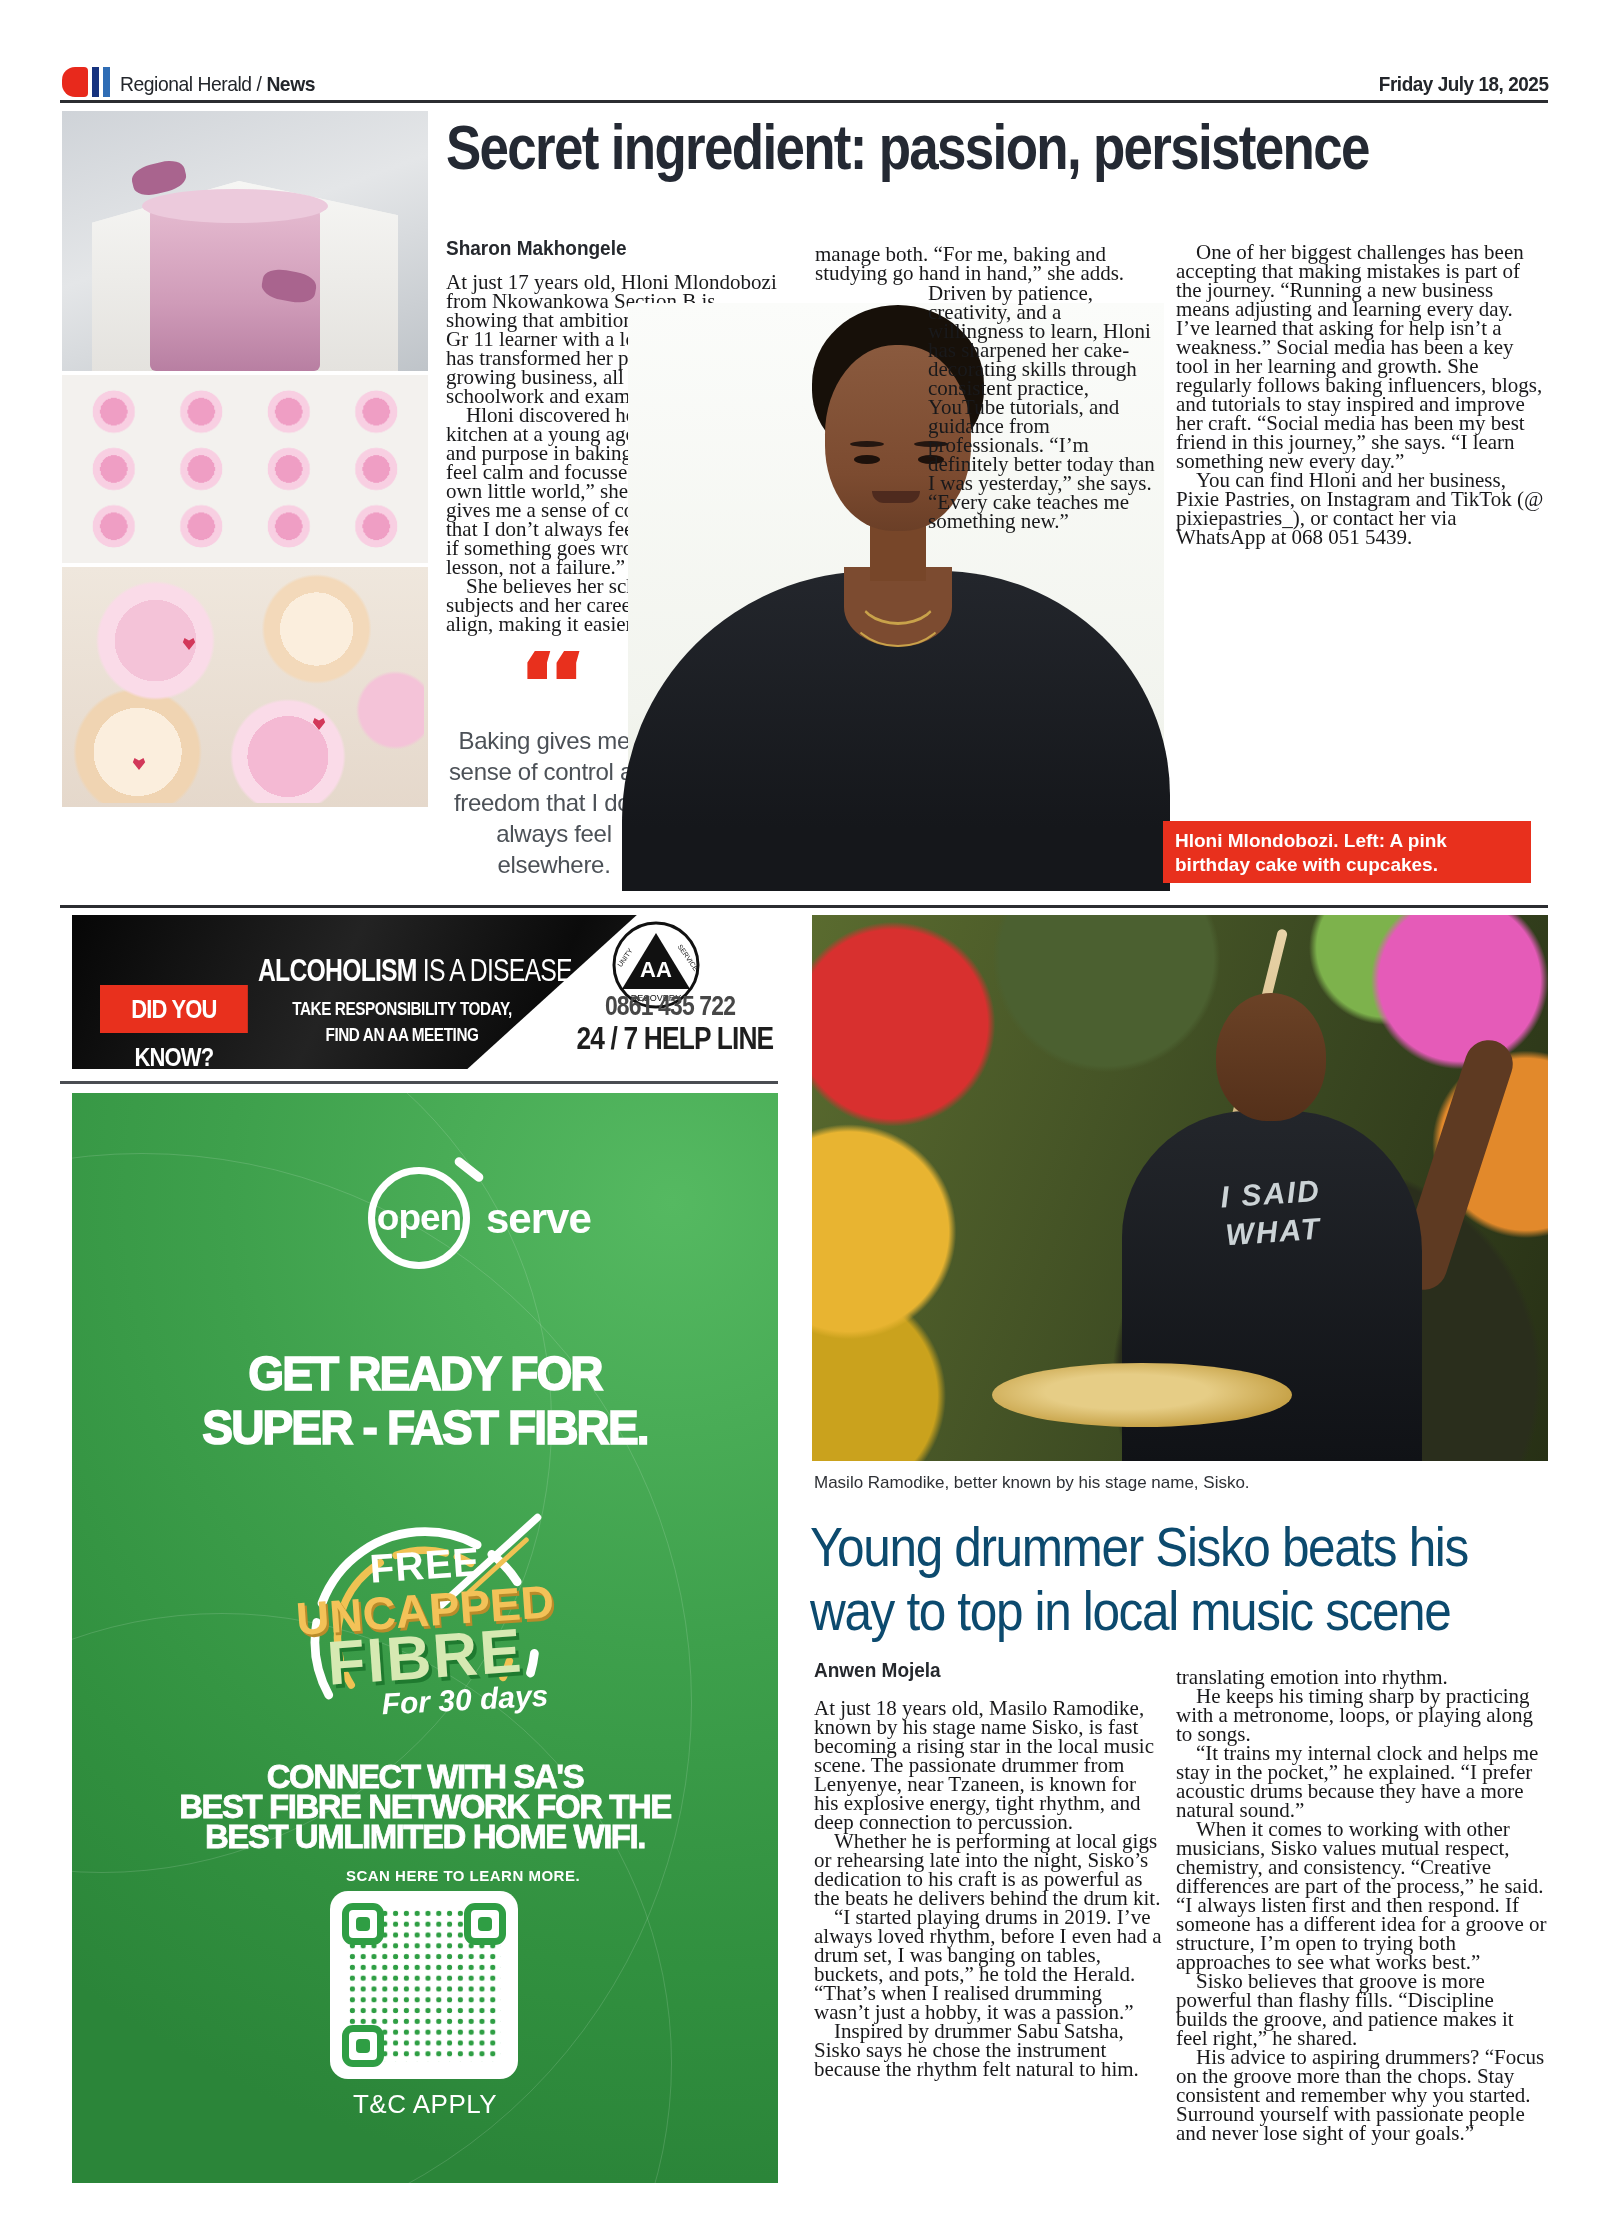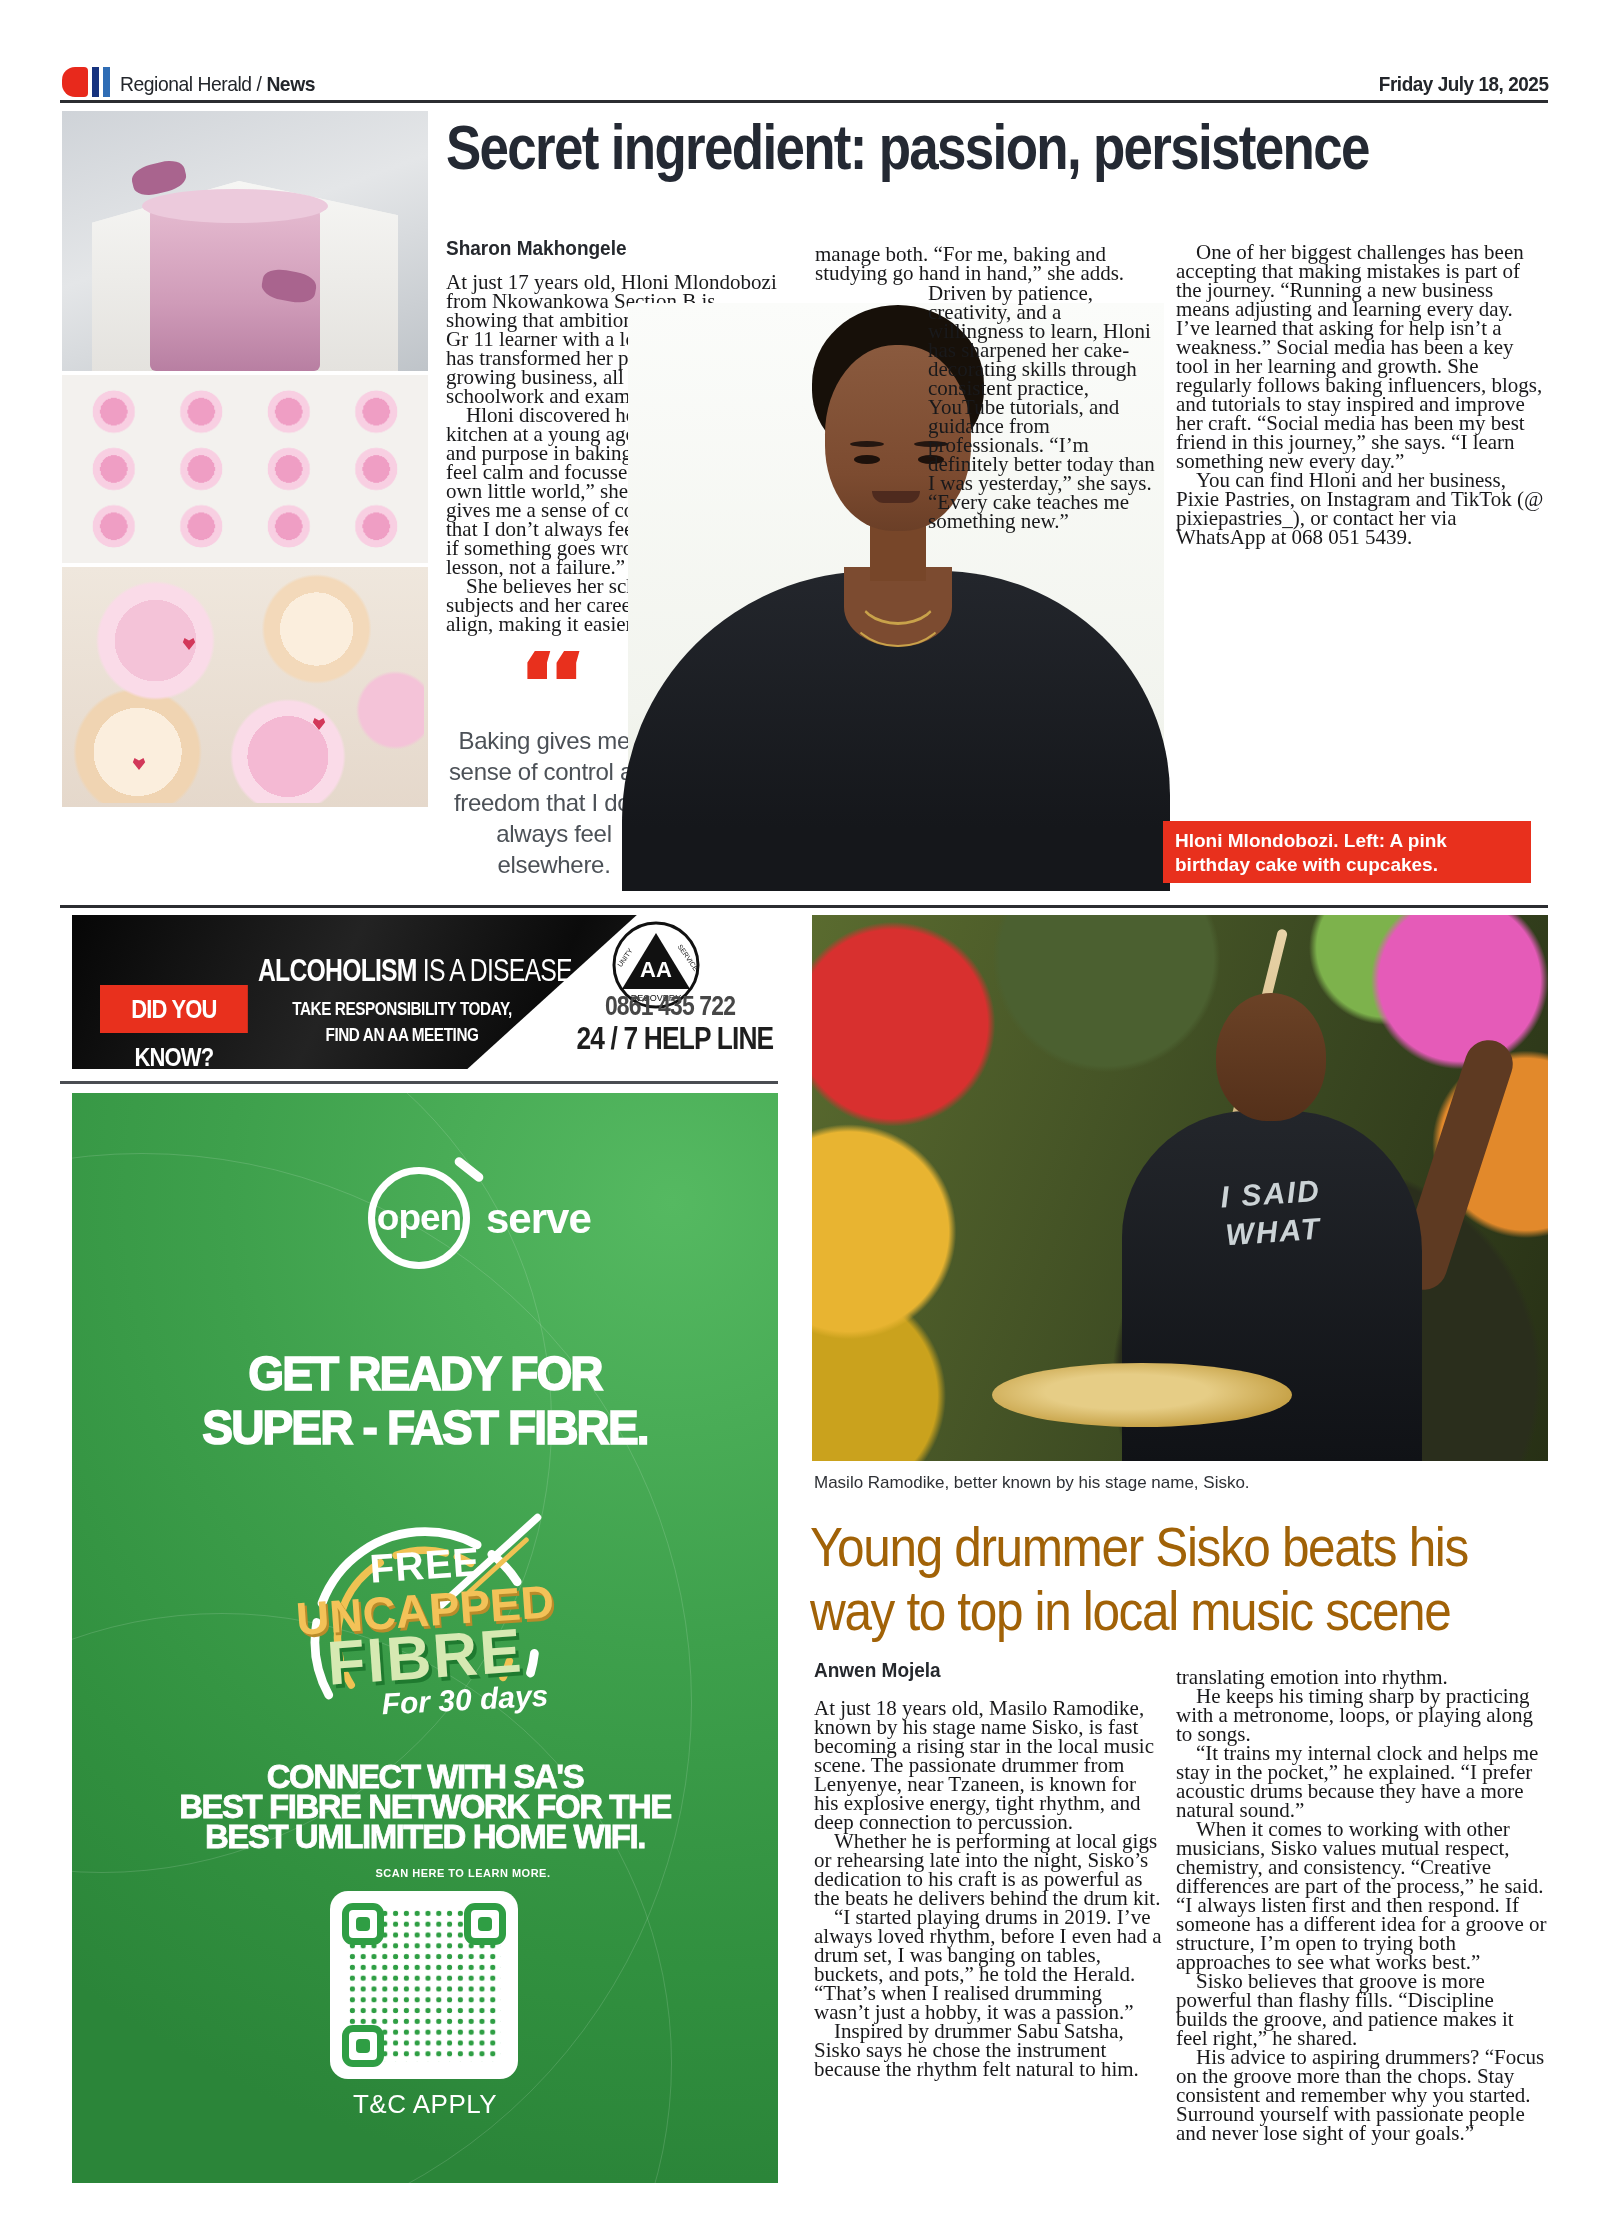--- a/index.html
+++ b/index.html
@@ -125,21 +125,21 @@
   .os-h2{top:306px;}
   .speedo{position:absolute;left:208px;top:392px;}
   .os-free{position:absolute;left:0;width:706px;text-align:center;color:#fff;font-size:40px;font-weight:700;letter-spacing:1px;top:450px;transform:rotate(-4deg);}
   .os-uncapped{position:absolute;left:0;width:706px;text-align:center;color:var(--yellow);font-size:46px;font-weight:700;letter-spacing:0;top:490px;transform:rotate(-4deg);text-shadow:2px 3px 0 #b98b2a;}
   .os-fibre{position:absolute;left:0;width:706px;text-align:center;color:var(--fibre-pale);font-size:62px;font-weight:700;letter-spacing:2px;top:528px;transform:rotate(-4deg);text-shadow:3px 4px 0 #1f7a2f;}
   .os-days{position:absolute;left:40px;width:706px;text-align:center;color:#fff;font-size:30px;font-style:italic;font-weight:700;top:590px;transform:rotate(-3deg);}
   .os-sub{position:absolute;left:0;width:706px;text-align:center;color:#fff;font-size:34px;font-weight:700;letter-spacing:-1.5px;-webkit-text-stroke:.8px #fff;transform:scaleX(.97);}
   .os-sub1{top:664px;}
   .os-sub2{top:694px;}
   .os-sub3{top:724px;}
-  .os-scan{position:absolute;left:0;top:774px;width:782px;text-align:center;color:#fff;font-size:11px;font-weight:700;letter-spacing:.5px;}
+  .os-scan{position:absolute;left:0;top:774px;width:782px;text-align:center;color:#fff;font-size:15px;font-weight:700;letter-spacing:.5px;}
   .qr{position:absolute;left:258px;top:798px;width:188px;height:188px;background:#fff;border-radius:18px;}
   .qr-dots{position:absolute;inset:17px;background-image:radial-gradient(circle,var(--qr-green) 2.5px,rgba(0,0,0,0) 3px);background-size:10.8px 10.8px;}
   .qr-finder{position:absolute;width:42px;height:42px;border:7px solid var(--qr-green);border-radius:11px;background:#fff;}
   .qr-finder i{position:absolute;left:7px;top:7px;width:14px;height:14px;background:var(--qr-green);border-radius:4px;display:block;}
   .qr-f1{left:12px;top:12px;} .qr-f2{right:12px;top:12px;} .qr-f3{left:12px;bottom:12px;}
   .os-tc{position:absolute;left:0;top:996px;width:706px;text-align:center;color:#fff;font-size:26px;letter-spacing:.5px;}
 
   
   .photo4{left:812px;top:892px;width:736px;height:546px;background:
       radial-gradient(circle at 5% 58%, #e8b431 0 13%, rgba(0,0,0,0) 14%),
@@ -151,21 +151,21 @@
       radial-gradient(circle at 40% 8%, #4b6030 0 16%, rgba(0,0,0,0) 17%),
       radial-gradient(circle at 70% 85%, #2a2e1c 0 30%, rgba(0,0,0,0) 31%),
       linear-gradient(110deg,#5a6b2f 0%,#3c4a22 55%,#273015 100%);}
   .dr-head{position:absolute;left:404px;top:78px;width:110px;height:128px;background:linear-gradient(180deg,#6b4226,#54301a);border-radius:50% 50% 46% 46%;}
   .dr-body{position:absolute;left:310px;top:196px;width:300px;height:350px;background:linear-gradient(180deg,#23262b,#101216);border-radius:42% 44% 0 0/36% 40% 0 0;}
   .dr-shirt-text{position:absolute;left:330px;top:260px;width:260px;color:#dfe7ea;font-size:30px;font-weight:700;font-style:italic;text-align:center;letter-spacing:2px;transform:rotate(-4deg);opacity:.9;line-height:38px;}
   .dr-cymbal{position:absolute;left:180px;top:448px;width:300px;height:64px;background:radial-gradient(ellipse at 45% 45%,#e6cd86 0 35%,#c8a44a 70%,#9e7c2e 100%);border-radius:50%;}
   .dr-stick{position:absolute;left:430px;top:10px;width:10px;height:300px;background:linear-gradient(180deg,#e8d3a8,#c9a96e);transform:rotate(14deg);border-radius:5px;}
   .dr-arm{position:absolute;left:620px;top:120px;width:48px;height:260px;background:#5e3a22;transform:rotate(18deg);border-radius:24px;}
   .caption2{position:absolute;left:814px;top:1450px;font-size:17px;color:#2e3136;}
-  .headline2{position:absolute;left:810px;top:1492px;width:760px;color:#a16207;}
+  .headline2{position:absolute;left:810px;top:1492px;width:760px;color:#0c4a6e;}
   .headline2 div{font-size:55px;font-weight:400;letter-spacing:-1.5px;line-height:64px;transform:scaleX(.9);transform-origin:left;white-space:nowrap;}
   .byline2{left:814px;top:1636px;}
   .a2col1{left:814px;top:1676px;width:348px;}
   .a2col2{left:1176px;top:1645px;width:372px;}
 </style>
 </head>
 <body>
 
 <div class="page">
 

